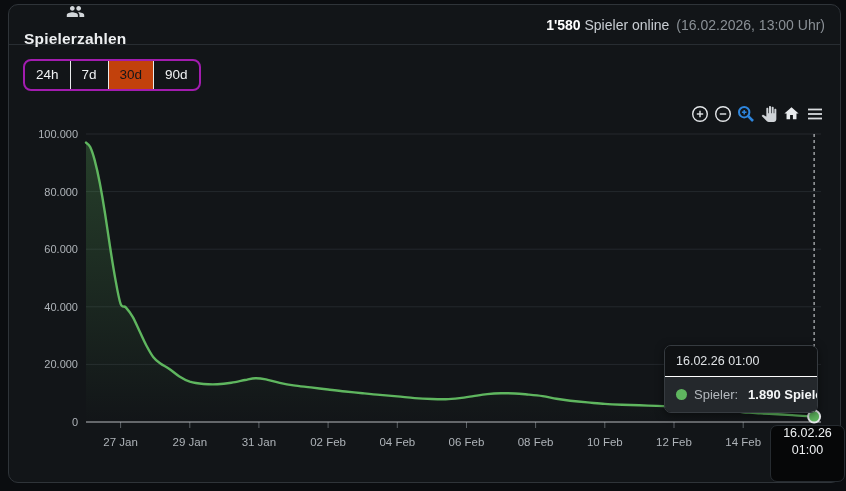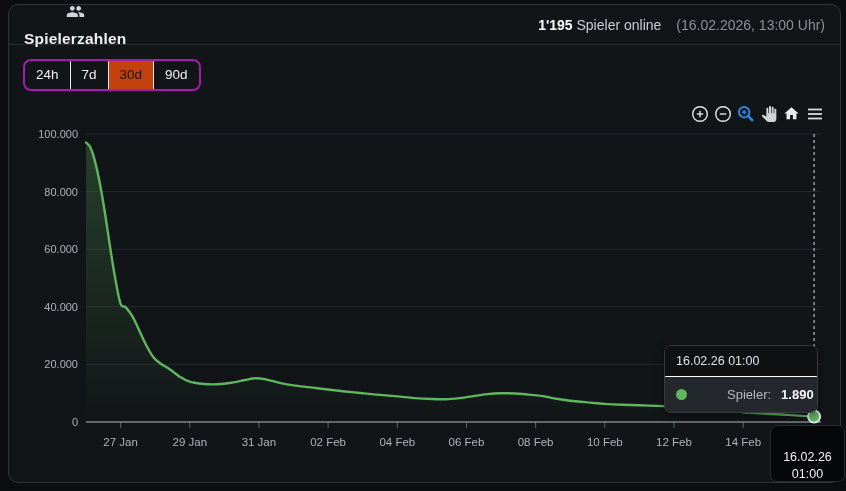--- a/index.html
+++ b/index.html
@@ -5,59 +5,59 @@
   html,body{margin:0;padding:0;background:#0b0d10;width:846px;height:491px;overflow:hidden;
     font-family:"Liberation Sans",sans-serif;-webkit-font-smoothing:antialiased;}
   .card{position:absolute;left:8px;top:4px;width:831px;height:477px;background:#121518;
     border:1px solid #2f3439;border-radius:10px;}
   .titlebar{position:absolute;left:0;top:0;right:0;height:40px;display:flex;align-items:center;
     justify-content:space-between;padding:0 15px;box-sizing:border-box;border-bottom:1px solid #282d32;}
   .titleleft{display:flex;align-items:center;gap:9px;flex-direction:column;}
   .title{font-size:15.5px;font-weight:700;color:#edeff1;letter-spacing:.2px;}
   .hright{font-size:14px;color:#c9ced3;white-space:nowrap;}
   .hright b{color:#ffffff;font-weight:700;}
-  .hright .dim{color:#8a9096;margin-left:15px;}
+  .hright .dim{color:#8a9096;margin-left:7px;}
   .btngroup{position:absolute;left:14px;top:54px;display:inline-flex;border:2px solid #a21caf;
     border-radius:8px;overflow:hidden;background:transparent;}
   .btn{appearance:none;background:transparent;border:none;border-right:1px solid #e9ebed;
     color:#f0f2f4;font-size:13.5px;font-family:inherit;padding:6px 11px;line-height:16px;cursor:pointer;}
   .btn:last-child{border-right:none;}
   .btn.active{background:#c2410c;color:#131619;}
   .chartwrap{position:absolute;left:0;top:84px;width:833px;height:393px;}
   .toolbar{position:absolute;top:99px;right:16px;display:flex;align-items:center;gap:4px;z-index:5;}
   .tbicon{width:19px;height:19px;display:flex;align-items:center;justify-content:center;cursor:pointer;}
   .tooltip{position:absolute;left:655px;top:340px;width:152px;z-index:6;border:1px solid #363b40;
     border-radius:7px;overflow:hidden;box-shadow:0 2px 8px rgba(0,0,0,.5);}
   .tooltip-head{background:#0f1113;color:#dfe2e5;font-size:12.5px;padding:8px 11px;
     border-bottom:1px solid #ffffff;}
   .tooltip-body{background:#24282c;display:flex;align-items:center;padding:10px 11px;gap:7px;}
   .tt-dot{width:11px;height:11px;border-radius:50%;background:#5fb65f;flex:0 0 auto;}
-  .tt-label{font-size:13px;color:#b4b9be;margin-left:33px;}
+  .tt-label{font-size:13px;color:#b4b9be;}
   .tt-value{font-size:13px;color:#f4f6f7;font-weight:700;margin-left:3px;white-space:nowrap;}
   .xtooltip{position:absolute;left:761px;top:420px;width:73px;height:55px;background:#060708;
     border:1px solid #262b30;border-radius:7px;z-index:6;display:flex;flex-direction:column;
-    align-items:center;justify-content:flex-end;gap:3px;}
+    align-items:center;justify-content:flex-start;gap:3px;}
   .xtooltip span{color:#eef0f2;font-size:12.5px;line-height:14px;}
   svg text{font-family:"Liberation Sans",sans-serif;}
 </style>
 </head>
 <body>
 
 <div class="card">
 
   <div class="titlebar">
     <div class="titleleft">
       <span style="display:flex;">
         <svg width="19" height="19" viewBox="0 0 24 24" fill="#d2d6da">
           <path d="M16 11c1.66 0 2.99-1.34 2.99-3S17.66 5 16 5c-1.66 0-3 1.34-3 3s1.34 3 3 3zm-8 0c1.66 0 2.99-1.34 2.99-3S9.66 5 8 5C6.34 5 5 6.34 5 8s1.34 3 3 3zm0 2c-2.33 0-7 1.17-7 3.5V19h14v-2.5c0-2.33-4.67-3.5-7-3.5zm8 0c-.29 0-.62.02-.97.05 1.16.84 1.97 1.97 1.97 3.45V19h6v-2.5c0-2.33-4.67-3.5-7-3.5z"></path>
         </svg>
       </span>
       <span class="title">Spielerzahlen</span>
     </div>
-    <div class="hright"><b>1'195</b> <span>Spieler online</span><span class="dim">(16.02.2026, 13:00 Uhr)</span></div>
+    <div class="hright"><b>1'580</b> <span>Spieler online</span><span class="dim">(16.02.2026, 13:00 Uhr)</span></div>
   </div>
 
   <div class="btngroup">
     <button class="btn">24h</button>
     <button class="btn">7d</button>
     <button class="btn active">30d</button>
     <button class="btn">90d</button>
   </div>
 
   <div class="toolbar">

